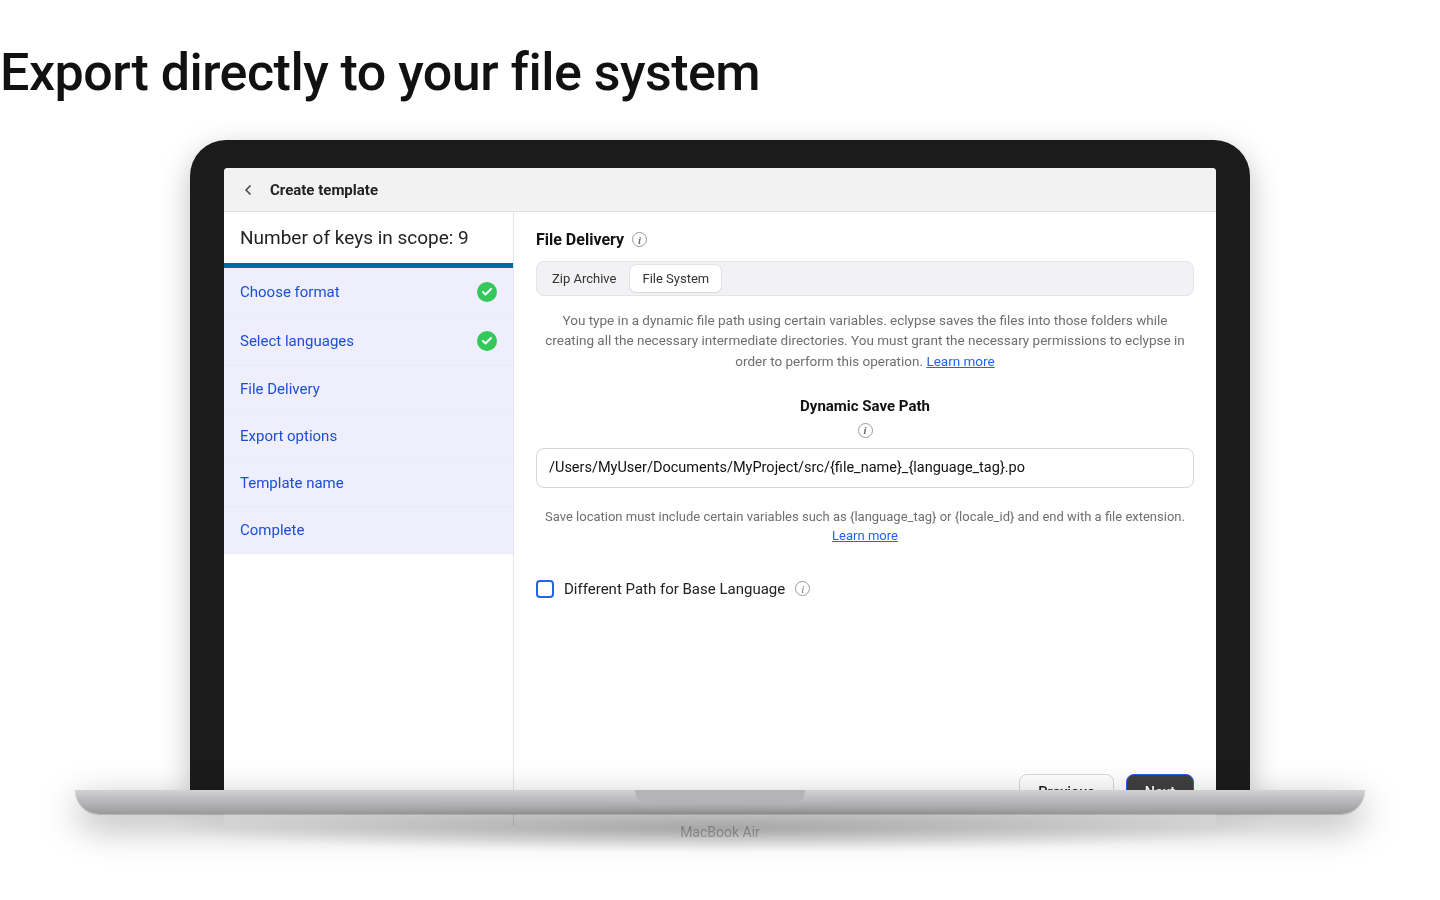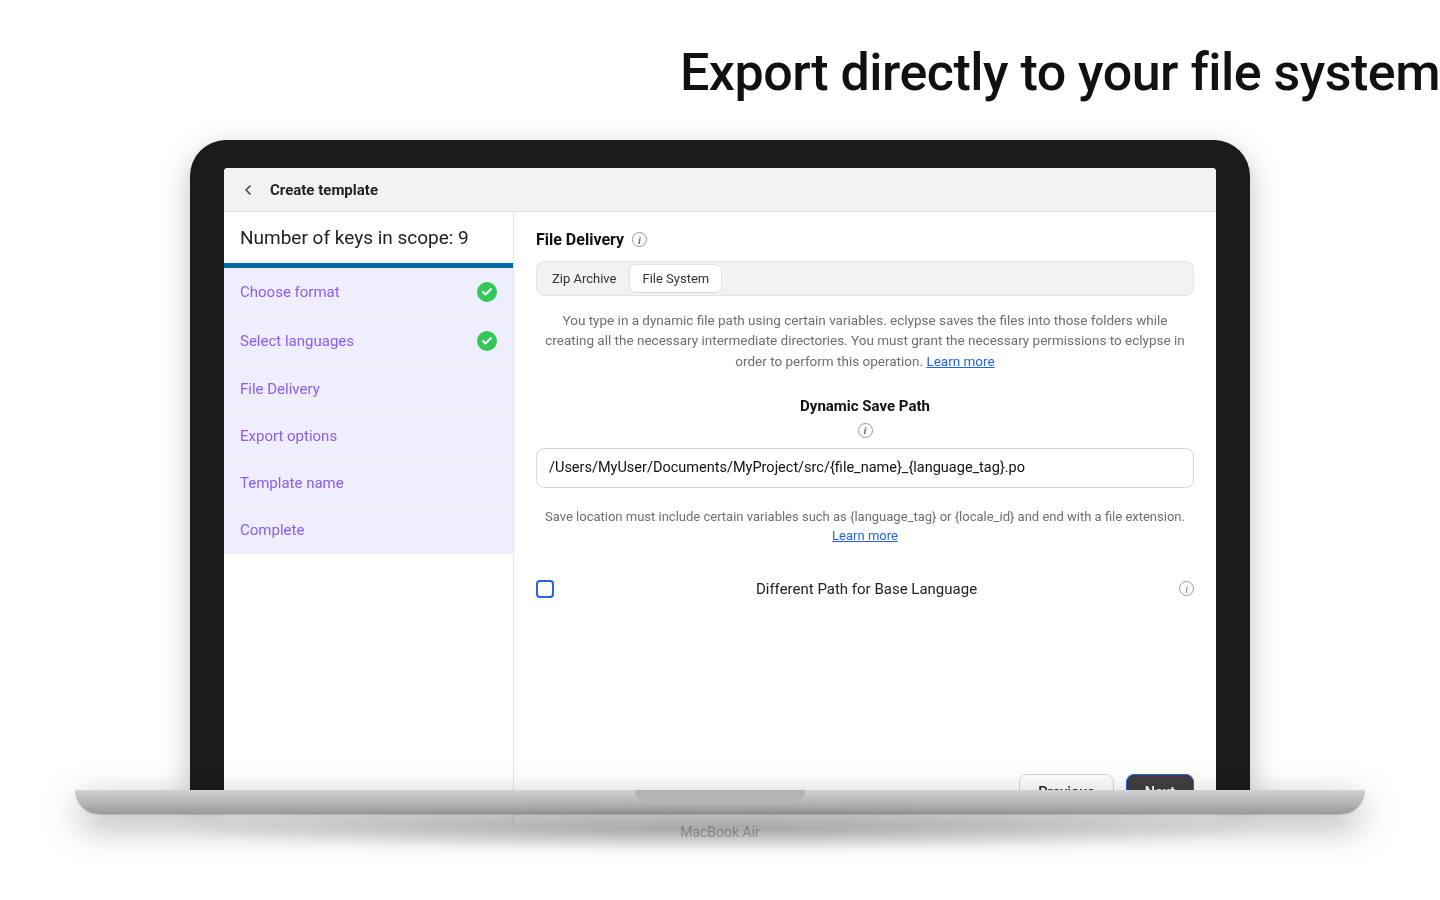--- a/index.html
+++ b/index.html
@@ -1,56 +1,56 @@
 <!DOCTYPE html>
 <html><head>
 <meta charset="utf-8">
 <style>
   * { box-sizing: border-box; margin: 0; padding: 0; }
   html, body { width: 1440px; height: 900px; background: #fff; font-family: -apple-system, BlinkMacSystemFont, "Segoe UI", Roboto, "Helvetica Neue", Arial, sans-serif; color: #111; }
   .page { width: 1440px; height: 900px; position: relative; }
-  .hero-title { text-align: right; font-size: 52px; font-weight: 500; letter-spacing: -0.5px; padding-top: 42px; padding-bottom: 30px; color: #111; }
+  .hero-title { text-align: left; font-size: 52px; font-weight: 500; letter-spacing: -0.5px; padding-top: 42px; padding-bottom: 30px; color: #111; }
 
   
   .laptop { position: absolute; left: 50%; top: 140px; transform: translateX(-50%); width: 1060px; }
   .bezel { background: #1b1b1b; border-radius: 36px 36px 0 0; padding: 28px 34px 20px 34px; box-shadow: 0 10px 30px rgba(0,0,0,.25); height: 650px;}
   .screen { background: #fff; width: 992px; height: 658px; border-radius: 4px; overflow: hidden; display: flex; flex-direction: column; }
   .hinge-label { text-align:center; color:#bdbdbd; font-size: 14px; transform: translateY(-2px); }
   .base { width: 1290px; height: 24px; margin: 0 auto; background: linear-gradient(#d2d2d4,#9a9a9c); border-radius: 0 0 26px 26px; left: 50%; transform: translateX(-50%); position: relative; box-shadow: 0 1px 0 rgba(0,0,0,.15), 0 12px 36px rgba(0,0,0,.35); }
   .notch { position:absolute; top:0; left:50%; transform: translateX(-50%); width: 170px; height: 12px; background: #b4b4b6; border-radius: 0 0 10px 10px; }
   .shadow-bar { position:absolute; left:50%; transform:translateX(-50%); bottom:-38px; width:1120px; height:46px; background: radial-gradient(ellipse at center, rgba(0,0,0,.25) 0%, rgba(0,0,0,0) 70%); filter: blur(2px);}
 
   
   .app-header { height: 44px; background: #f2f2f3; border-bottom: 1px solid #e2e2e4; display:flex; align-items:center; padding: 0 14px; gap: 12px; }
   .chev-left { width: 20px; height: 20px; display:flex; align-items:center; justify-content:center; color:#444; cursor:pointer; font-size: 22px; }
   .app-title { font-weight: 700; font-size: 15px; color:#222; }
 
   
   .app-body { flex:1; display:flex; min-height:0; }
   .sidebar { width: 290px; border-right: 1px solid #e5e5e7; background:#fff; display:flex; flex-direction:column; }
   .keys-scope { padding: 14px 16px; font-size: 19px; color:#222; border-bottom: 5px solid #0369a1; }
-  .step { display:flex; align-items:center; justify-content:space-between; padding: 14px 16px; font-size: 15px; color:#8b5cf6; border-bottom: 1px solid #eceaf5; background:#efeefc; cursor:pointer; }
+  .step { display:flex; align-items:center; justify-content:space-between; padding: 14px 16px; font-size: 15px; color:#1d4ed8; border-bottom: 1px solid #eceaf5; background:#efeefc; cursor:pointer; }
   .step.pending { background:#efeefc; }
   .step .label { }
   .check { width:20px; height:20px; border-radius:50%; background:#34c759; display:flex; align-items:center; justify-content:center; }
   .check svg { width:12px; height:12px; }
 
   
   .main { flex:1; padding: 18px 22px 16px 22px; display:flex; flex-direction:column; min-width:0; }
   .section-title { font-weight:700; font-size:16px; color:#111; display:flex; align-items:center; gap:8px; }
   .info-icon { width:15px; height:15px; border:1px solid #9a9aa0; border-radius:50%; display:inline-flex; align-items:center; justify-content:center; color:#6e6e73; font-size:11px; font-style: italic; font-family: Georgia, serif; cursor:help; }
   .seg { margin-top:12px; background:#f2f2f4; border:1px solid #e4e4e7; padding:3px; border-radius:8px; display:inline-flex; gap:2px; }
   .seg-btn { padding: 6px 12px; font-size:13px; color:#333; border-radius:6px; cursor:pointer; background:transparent; border:none; font-family:inherit;}
   .seg-btn.active { background:#fff; box-shadow: 0 1px 2px rgba(0,0,0,.06), 0 0 0 1px #e4e4e7; }
   .help-text { margin-top:14px; color:#6e6e73; font-size:13.5px; text-align:center; line-height:1.5; padding: 0 6px;}
   .help-text a, .link { color:#2563eb; text-decoration: underline; cursor:pointer; }
   .field-label { margin-top:26px; font-weight:700; font-size:15px; display:flex; align-items:center; gap:8px;flex-direction:column;}
   .text-input { margin-top:10px; width:100%; height:40px; border:1px solid #d6d6db; border-radius:8px; padding: 0 12px; font-size:14.5px; color:#111; font-family:inherit; }
   .hint { margin-top:19px; color:#6e6e73; font-size:13px; text-align:center; line-height:1.5; }
-  .checkbox-row { margin-top:34px; display:flex; align-items:center; gap:10px; font-size:15px; color:#222;justify-content:space-between;}
+  .checkbox-row { margin-top:34px; display:flex; align-items:center; gap:10px; font-size:15px; color:#222;}
   .cb { width:18px; height:18px; border:2px solid #2563eb; border-radius:4px; background:#fff; cursor:pointer; display:inline-block;}
   .spacer { flex:1; }
   .footer { display:flex; justify-content:flex-end; gap:12px; padding-top:12px;}
   .btn { height:36px; padding: 0 18px; border-radius:8px; font-size:14.5px; font-weight:500; cursor:pointer; font-family:inherit;}
   .btn-secondary { background:#fff; border:1px solid #d6d6db; color:#222; }
   .btn-primary { background:#404040; border:1px solid #2563eb; color:#fff; }
 </style>
 </head>
 <body>
 <div class="page">

